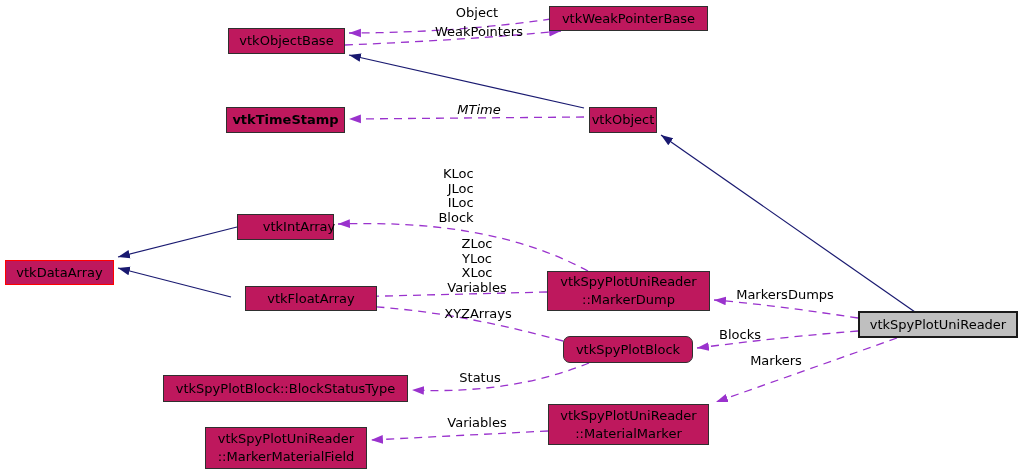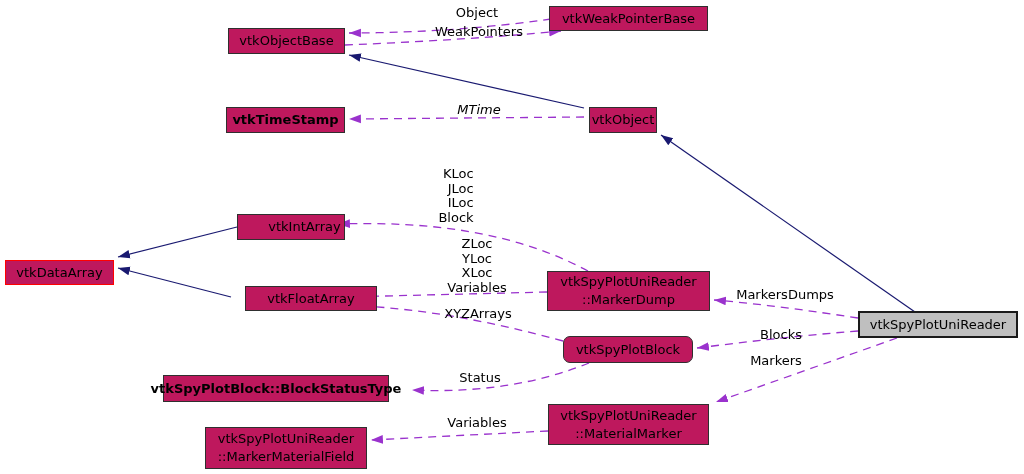--- a/index.html
+++ b/index.html
@@ -55,27 +55,27 @@
       <path d="M 858,331 C 806,335 752,341 697,348" marker-end="url(#mMag)"></path>
       <path d="M 897,338 L 716,402" marker-end="url(#mMag)"></path>
     </g>
   </svg>
 
   <div id="nodes">
       <div class="node" style="left: 228px; top: 28px; width: 117px; height: 26px;">vtkObjectBase</div>
       <div class="node" style="left: 549px; top: 6px; width: 159px; height: 25px;">vtkWeakPointerBase</div>
       <div class="node" style="left: 226px; top: 107px; width: 119px; height: 26px; font-weight: bold;">vtkTimeStamp</div>
       <div class="node" style="left: 553px; top: 107px; width: 68px; height: 26px; margin-left: 36px;">vtkObject</div>
-      <div class="node" style="left: 237px; top: 214px; width: 108px; height: 26px; padding-left: 27px;">vtkIntArray</div>
+      <div class="node" style="left: 237px; top: 214px; width: 97px; height: 26px; padding-left: 27px;">vtkIntArray</div>
       <div class="node truncated" style="left: 5px; top: 250px; width: 109px; height: 25px; margin-top: 10px;">vtkDataArray</div>
       <div class="node" style="left: 245px; top: 286px; width: 132px; height: 25px;">vtkFloatArray</div>
       <div class="node" style="left: 547px; top: 271px; width: 163px; height: 40px;">vtkSpyPlotUniReader
 ::MarkerDump</div>
       <div class="node" style="left: 563px; top: 336px; width: 130px; height: 27px; border-radius: 7px;">vtkSpyPlotBlock</div>
-      <div class="node" style="left: 163px; top: 375px; width: 226px; height: 27px; font-weight: bold;">vtkSpyPlotBlock::BlockStatusType</div>
+      <div class="node" style="left: 163px; top: 375px; width: 245px; height: 27px;">vtkSpyPlotBlock::BlockStatusType</div>
       <div class="node" style="left: 548px; top: 404px; width: 161px; height: 41px;">vtkSpyPlotUniReader
 ::MaterialMarker</div>
       <div class="node" style="left: 205px; top: 427px; width: 162px; height: 42px;">vtkSpyPlotUniReader
 ::MarkerMaterialField</div>
       <div class="node main" style="left: 858px; top: 311px; width: 160px; height: 27px;">vtkSpyPlotUniReader</div>
     </div>
   <div id="labels">
       <div class="edge-label" style="left: 477px; top: 13px;">Object</div>
       <div class="edge-label" style="left: 479px; top: 32px;">WeakPointers</div>
       <div class="edge-label" style="left: 479px; top: 110px; font-style: italic;">MTime</div>
@@ -84,16 +84,16 @@
 ILoc
 Block</div>
       <div class="edge-label" style="left: 477px; top: 266px;">ZLoc
 YLoc
 XLoc
 Variables</div>
       <div class="edge-label" style="left: 478px; top: 314px;">XYZArrays</div>
       <div class="edge-label" style="left: 480px; top: 378px;">Status</div>
       <div class="edge-label" style="left: 477px; top: 423px;">Variables</div>
       <div class="edge-label" style="left: 785px; top: 295px;">MarkersDumps</div>
-      <div class="edge-label" style="left: 781px; top: 335px;">Blocks</div>
+      <div class="edge-label" style="left: 740px; top: 335px;">Blocks</div>
       <div class="edge-label" style="left: 776px; top: 361px;">Markers</div>
     </div>
 </div>
 
 </body></html>

